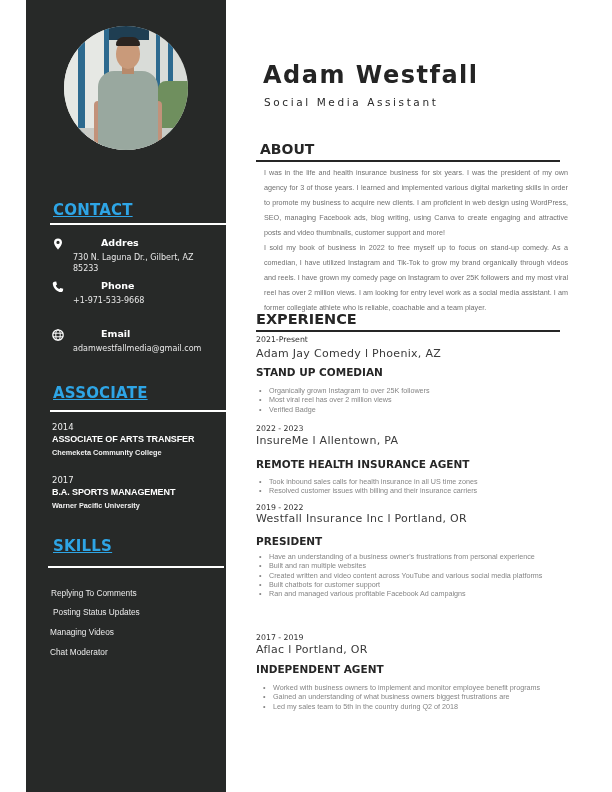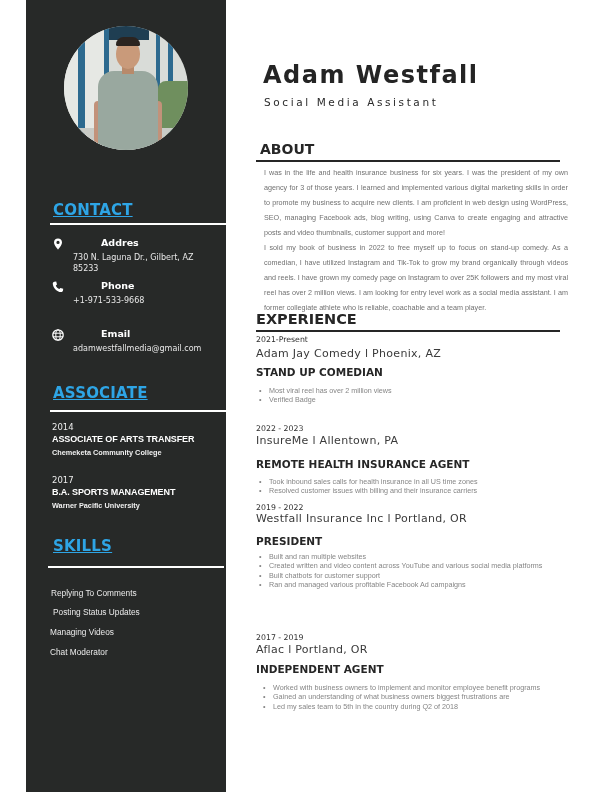--- a/index.html
+++ b/index.html
@@ -130,36 +130,38 @@
 <div class="para" style="top:165px">I was in the life and health insurance business for six years. I was the president of my own agency for 3 of those years. I learned and implemented various digital marketing skills in order to promote my business to acquire new clients. I am proficient in web design using WordPress, SEO, managing Facebook ads, blog writing, using Canva to create engaging and attractive posts and video thumbnails, customer support and more!</div>
 <div class="para" style="top:240px">I sold my book of business in 2022 to free myself up to focus on stand-up comedy. As a comedian, I have utilized Instagram and Tik-Tok to grow my brand organically through videos and reels. I have grown my comedy page on Instagram to over 25K followers and my most viral reel has over 2 million views. I am looking for entry level work as a social media assistant. I am former collegiate athlete who is reliable, coachable and a team player.</div>
 
 <div class="sec-heading" style="left:256px;top:311px;font-size:14.5px">EXPERIENCE</div>
 <div class="sec-rule" style="top:330px"></div>
 
 <div class="job-date" style="top:335px">2021-Present</div>
 <div class="job-company" style="top:347px">Adam Jay Comedy l Phoenix, AZ</div>
 <div class="job-title" style="top:366px">STAND UP COMEDIAN</div>
 <ul class="bullets" style="top:386px">
+  <li>Organically grown Instagram to over 25K followers</li>
   <li>Most viral reel has over 2 million views</li>
   <li>Verified Badge</li>
 </ul>
 
 <div class="job-date" style="top:424px">2022 - 2023</div>
 <div class="job-company" style="top:434px">InsureMe l Allentown, PA</div>
 <div class="job-title" style="top:458px">REMOTE HEALTH INSURANCE AGENT</div>
 <ul class="bullets" style="top:477px">
   <li>Took inbound sales calls for health insurance in all US time zones</li>
   <li>Resolved customer issues with billing and their insurance carriers</li>
 </ul>
 
 <div class="job-date" style="top:503px">2019 - 2022</div>
 <div class="job-company" style="top:512px">Westfall Insurance Inc l Portland, OR</div>
 <div class="job-title" style="top:535px">PRESIDENT</div>
 <ul class="bullets" style="top:552px">
+  <li>Have an understanding of a business owner's frustrations from personal experience</li>
   <li>Built and ran multiple websites</li>
   <li>Created written and video content across YouTube and various social media platforms</li>
   <li>Built chatbots for customer support</li>
   <li>Ran and managed various profitable Facebook Ad campaigns</li>
 </ul>
 
 <div class="job-date" style="top:633px">2017 - 2019</div>
 <div class="job-company" style="top:643px">Aflac l Portland, OR</div>
 <div class="job-title" style="top:663px">INDEPENDENT AGENT</div>
 <ul class="bullets" style="top:683px;left:262px;width:302px">

